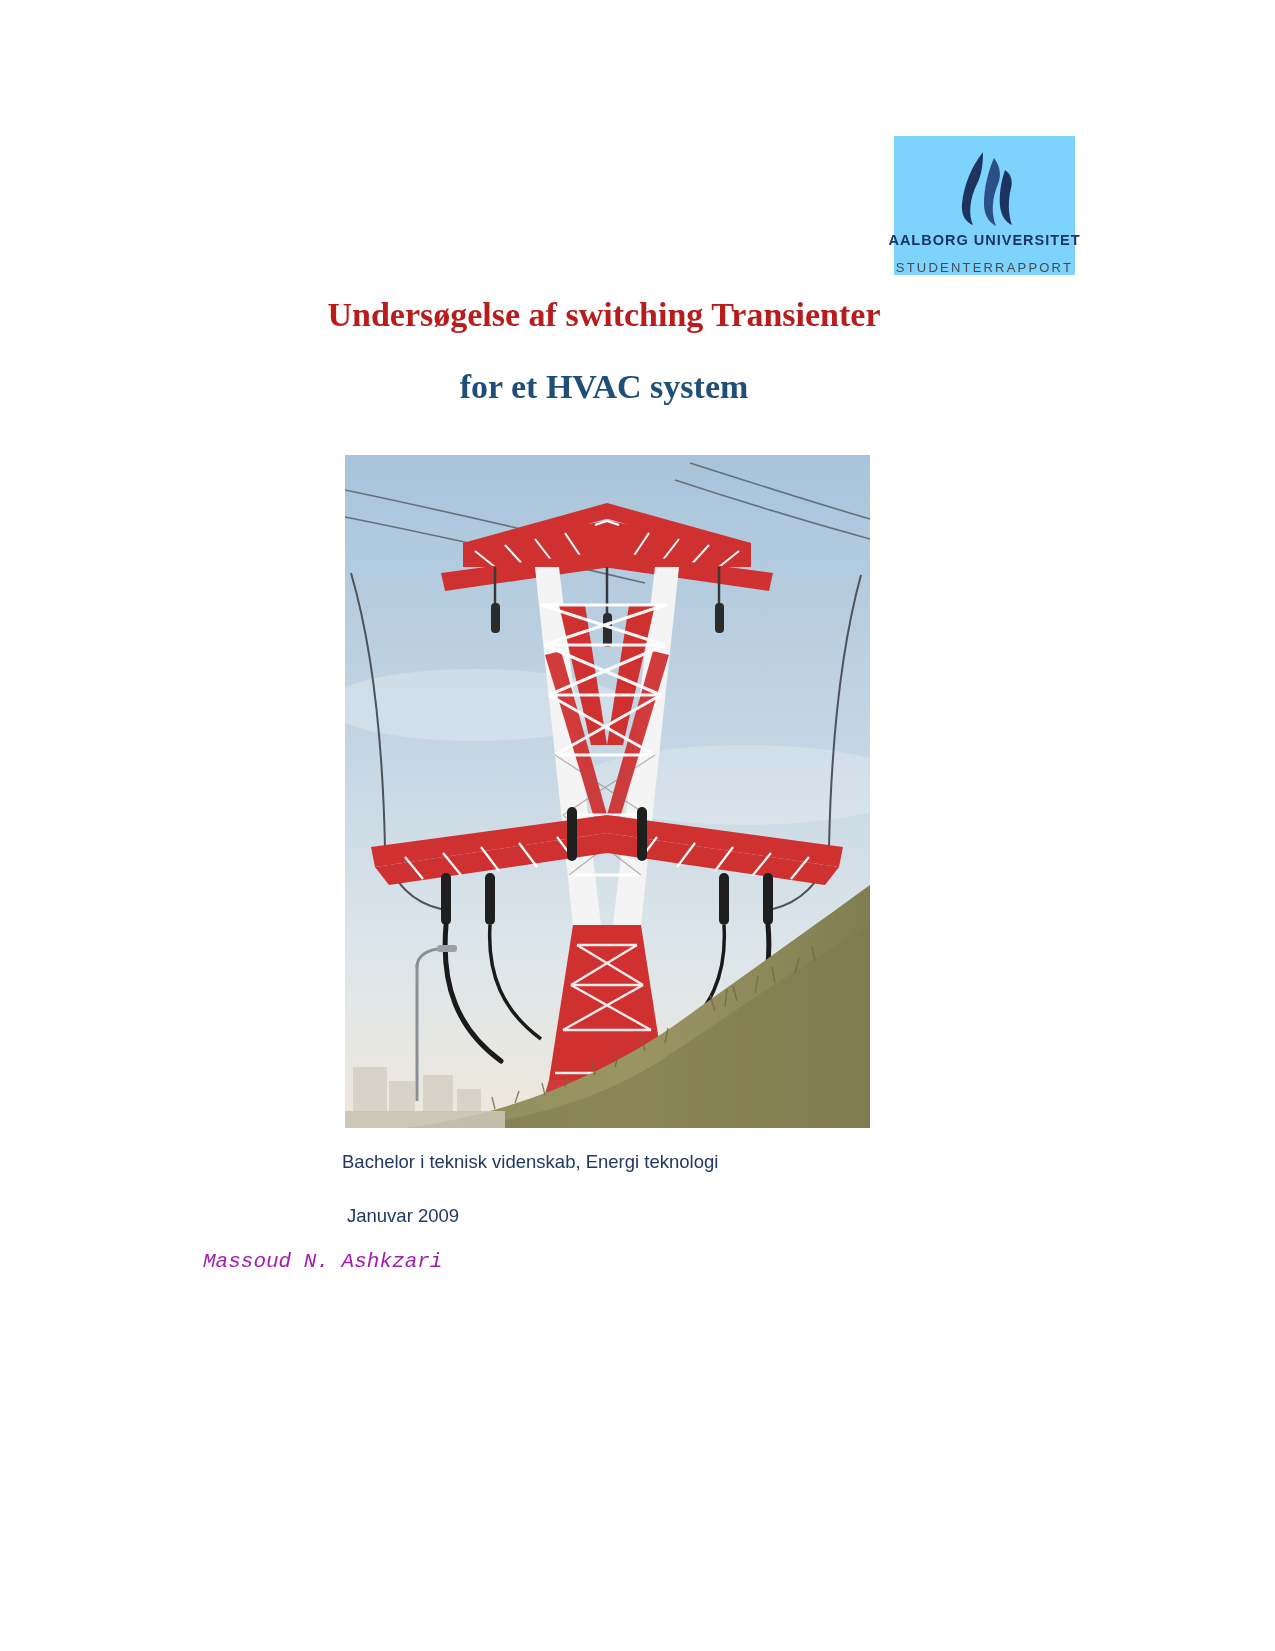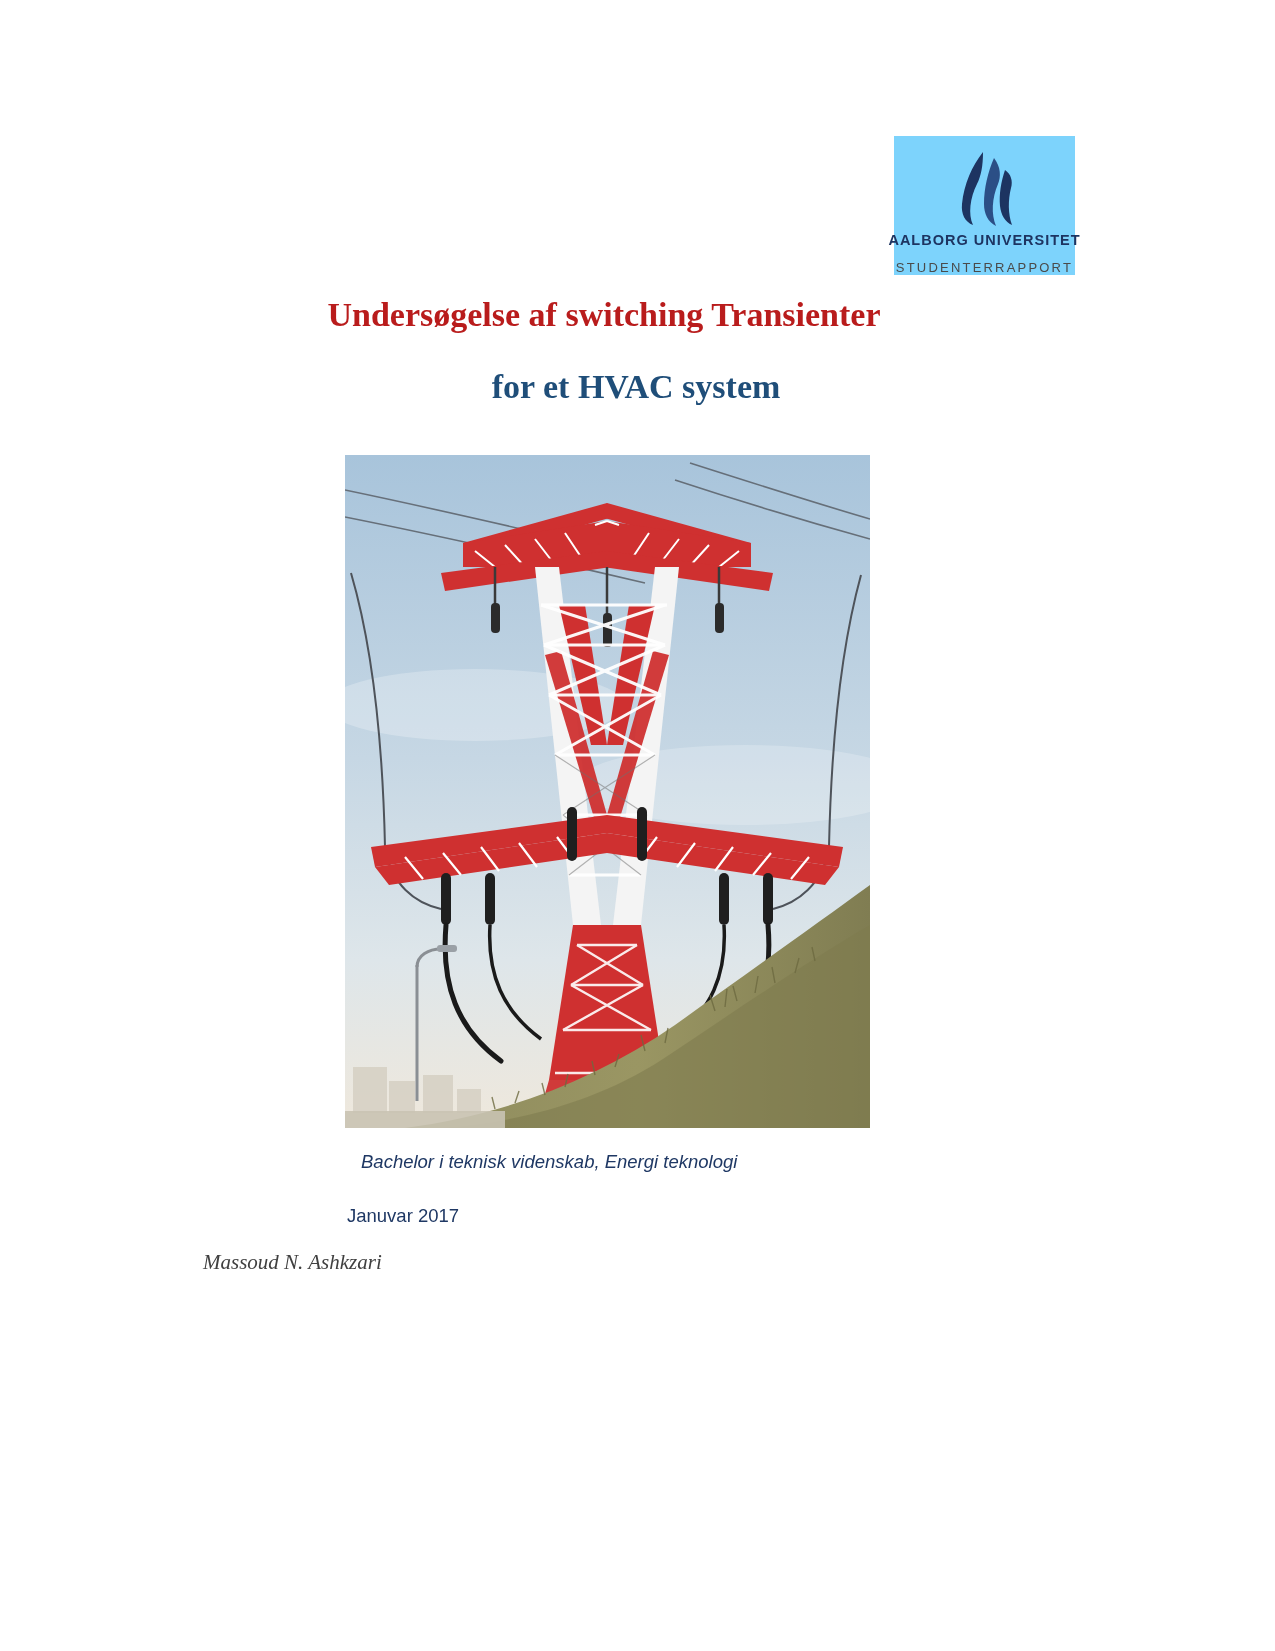--- a/index.html
+++ b/index.html
@@ -67,21 +67,20 @@
   .doc-title-2 {
     position: absolute;
     left: 0;
     top: 368px;
     width: 1208px;
     text-align: center;
     font-family: "Liberation Serif", serif;
     font-weight: bold;
     font-size: 34px;
     color: #1f4e79;
-    padding-left: 32px;
   }
 
   
   .cover-image {
     position: absolute;
     left: 345px;
     top: 455px;
     width: 525px;
     height: 673px;
     overflow: hidden;
@@ -90,30 +89,30 @@
   .cover-image svg { display: block; }
 
   
   .meta-line {
     position: absolute;
     font-family: "Liberation Sans", sans-serif;
     font-size: 18.5px;
     color: #1f3864;
     white-space: nowrap;
   }
-  .meta-program { left: 361px; top: 1151px; font-style: italic; }
+  .meta-program { left: 342px; top: 1151px; }
   .meta-date    { left: 347px; top: 1205px; }
   .author-line {
     position: absolute;
     left: 203px;
     top: 1250px;
-    font-family: Liberation Serif, serif;
+    font-family: Liberation Mono, monospace;
     font-style: italic;
     font-size: 21px;
-    color: #404040;
+    color: #a21caf;
     white-space: nowrap;
   }
 </style>
 </head>
 <body>
 
 <div class="logo-box">
   <div class="logo-mark">
     <svg viewBox="0 0 86 82" width="86" height="82" xmlns="http://www.w3.org/2000/svg" aria-hidden="true">
       <path d="M41 4 C30 18, 22 36, 20 56 C19 66, 23 74, 31 77 C26 66, 28 50, 35 36 C39 28, 41 18, 41 4 Z" fill="#1d3461"></path>
@@ -264,14 +263,14 @@
       <rect x="8" y="612" width="34" height="46"></rect>
       <rect x="44" y="626" width="26" height="32"></rect>
       <rect x="78" y="620" width="30" height="38"></rect>
       <rect x="112" y="634" width="24" height="24"></rect>
     </g>
     <rect x="0" y="656" width="160" height="17" fill="#c9c3b2" opacity="0.9"></rect>
   </svg>
 </div>
 
 <div class="meta-line meta-program">Bachelor i teknisk videnskab, Energi teknologi</div>
-<div class="meta-line meta-date">Januvar 2017</div>
+<div class="meta-line meta-date">Januvar 2009</div>
 <div class="author-line">Massoud N. Ashkzari</div>
 
 </body></html>

